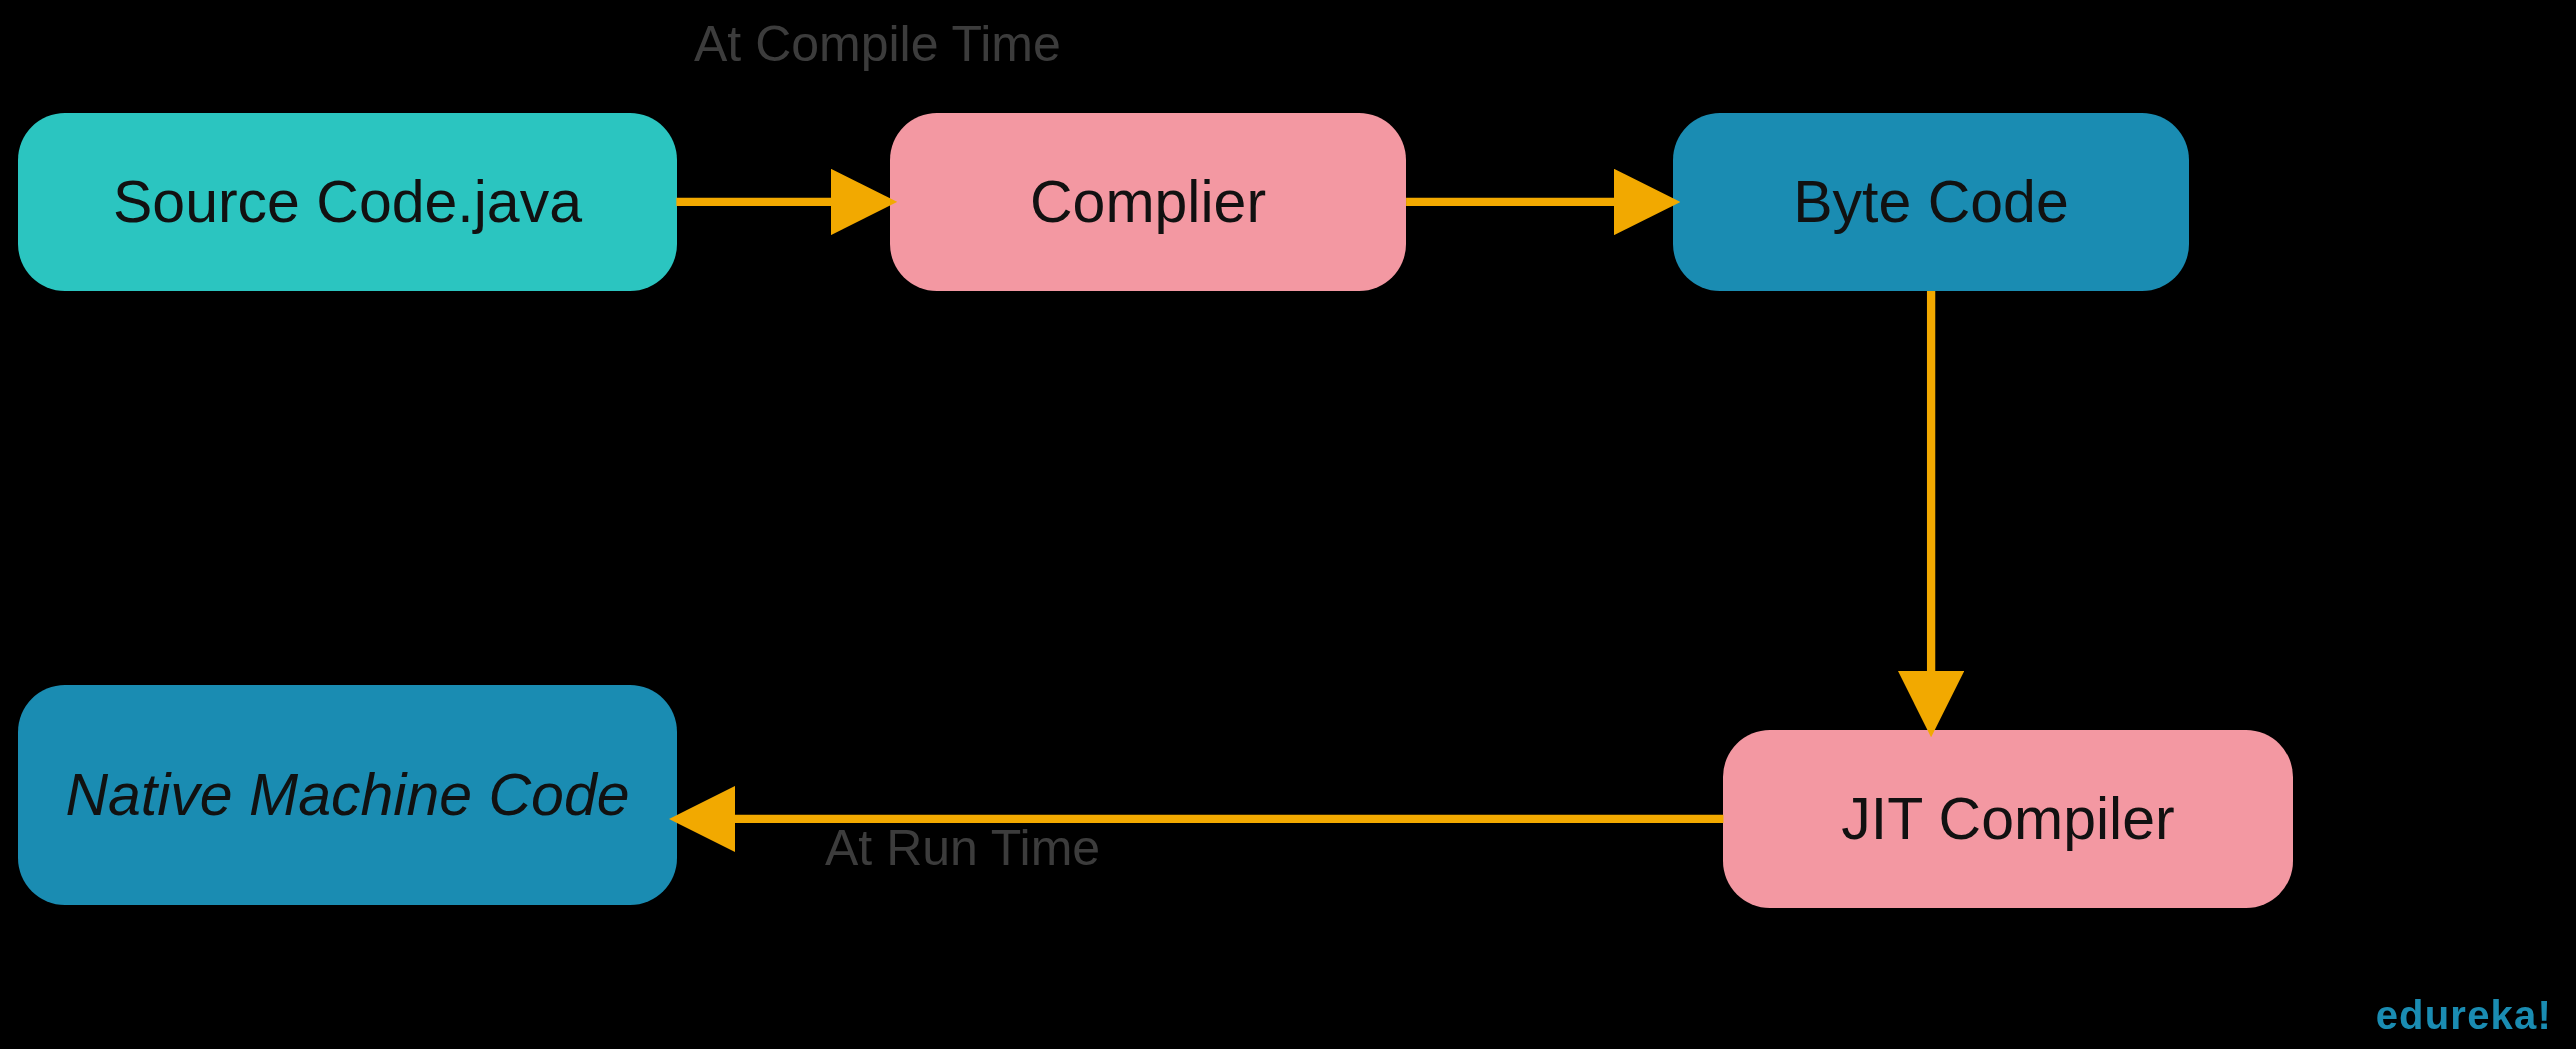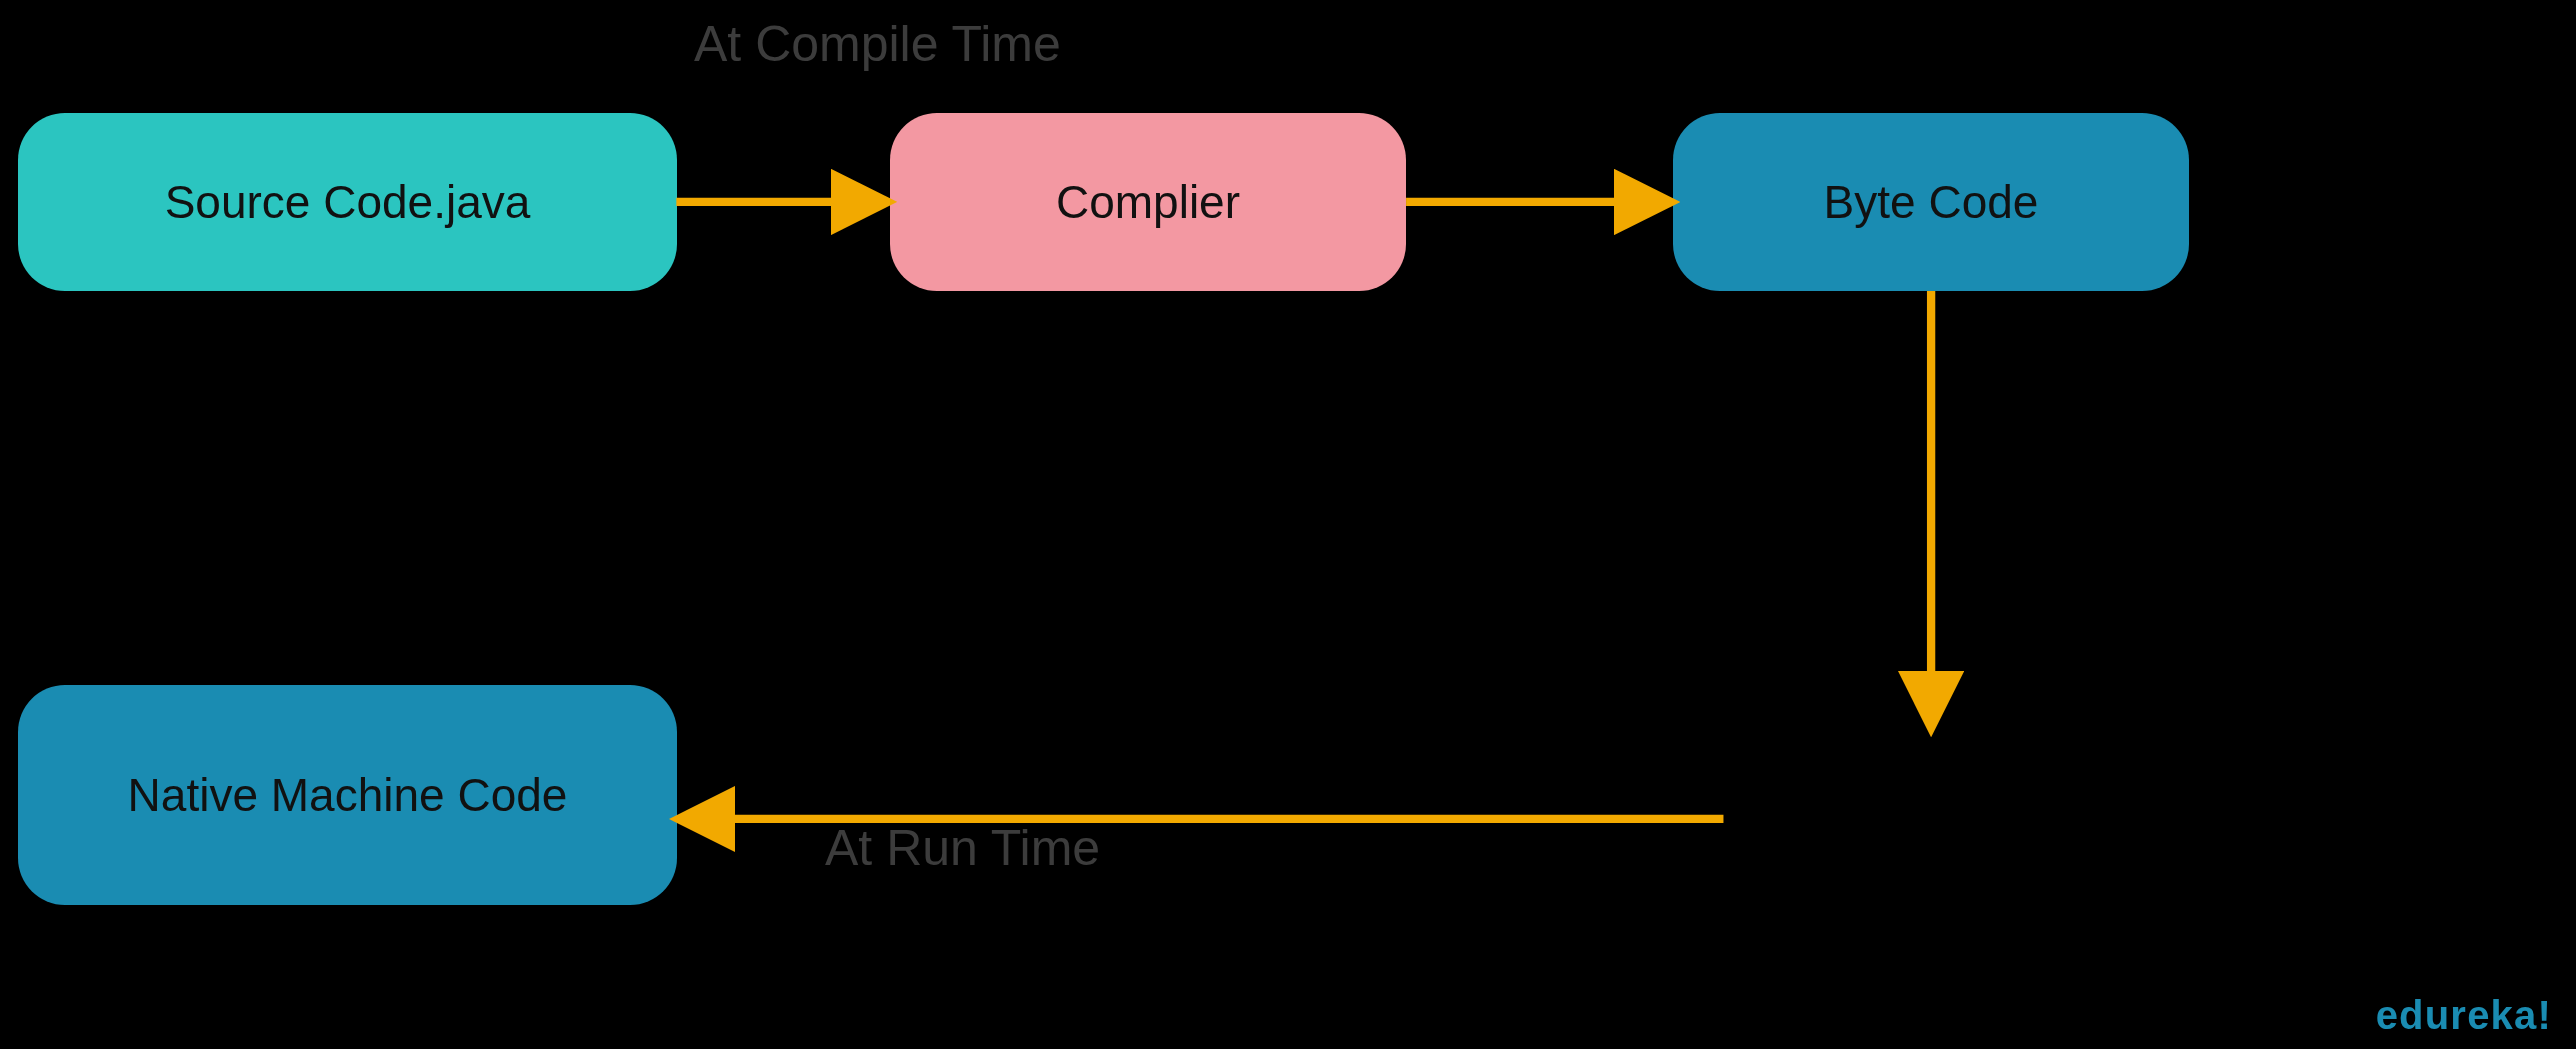--- a/index.html
+++ b/index.html
@@ -15,21 +15,21 @@
     width: 2576px;
     height: 1050px;
   }
   .box {
     position: absolute;
     border-radius: 47px;
     display: flex;
     align-items: center;
     justify-content: center;
     text-align: center;
-    font-size: 46px;
+    font-size: 59px;
     color: #111;
     line-height: 1.1;
     box-sizing: border-box;
     padding: 12px 24px;
   }
   .teal  { background: #2bc5c0; }
   .pink  { background: #f398a2; }
   .steel { background: #1a8cb2; }
   .caption {
     position: absolute;
@@ -58,22 +58,23 @@
 <div class="canvas">
 
   <div class="caption" style="left:694px; top:15px;">At Compile Time</div>
 
   <div class="box teal" style="left:18px;  top:113px; width:659px; height:178px;">Source Code.java</div>
 
   <div class="box pink" style="left:890px; top:113px; width:516px; height:178px;">Complier</div>
 
   <div class="box steel" style="left:1673px; top:113px; width:516px; height:178px;">Byte Code</div>
 
+  <div class="box pink" style="left:1723px; top:730px; width:570px; height:178px;">JIT Compiler</div>
 
-  <div class="box steel" style="left:18px; top:685px; width:659px; height:220px;">Native Machine Code</div>
+  <div class="box steel" style="left:18px; top:685px; width:659px; height:220px;font-style:italic;">Native Machine Code</div>
 
   <div class="caption" style="left:825px; top:819px;">At Run Time</div>
 
   <div class="logo" style="right:24px; bottom:12px;">edureka!</div>
 
   <svg class="arrows" viewBox="0 0 4342 1769">
     <defs>
       <marker id="ah" viewBox="0 0 10 10" refX="8" refY="5" markerWidth="8" markerHeight="8" orient="auto-start-reverse">
         <path d="M0,0 L10,5 L0,10 z" fill="#f2a900"></path>
       </marker>

